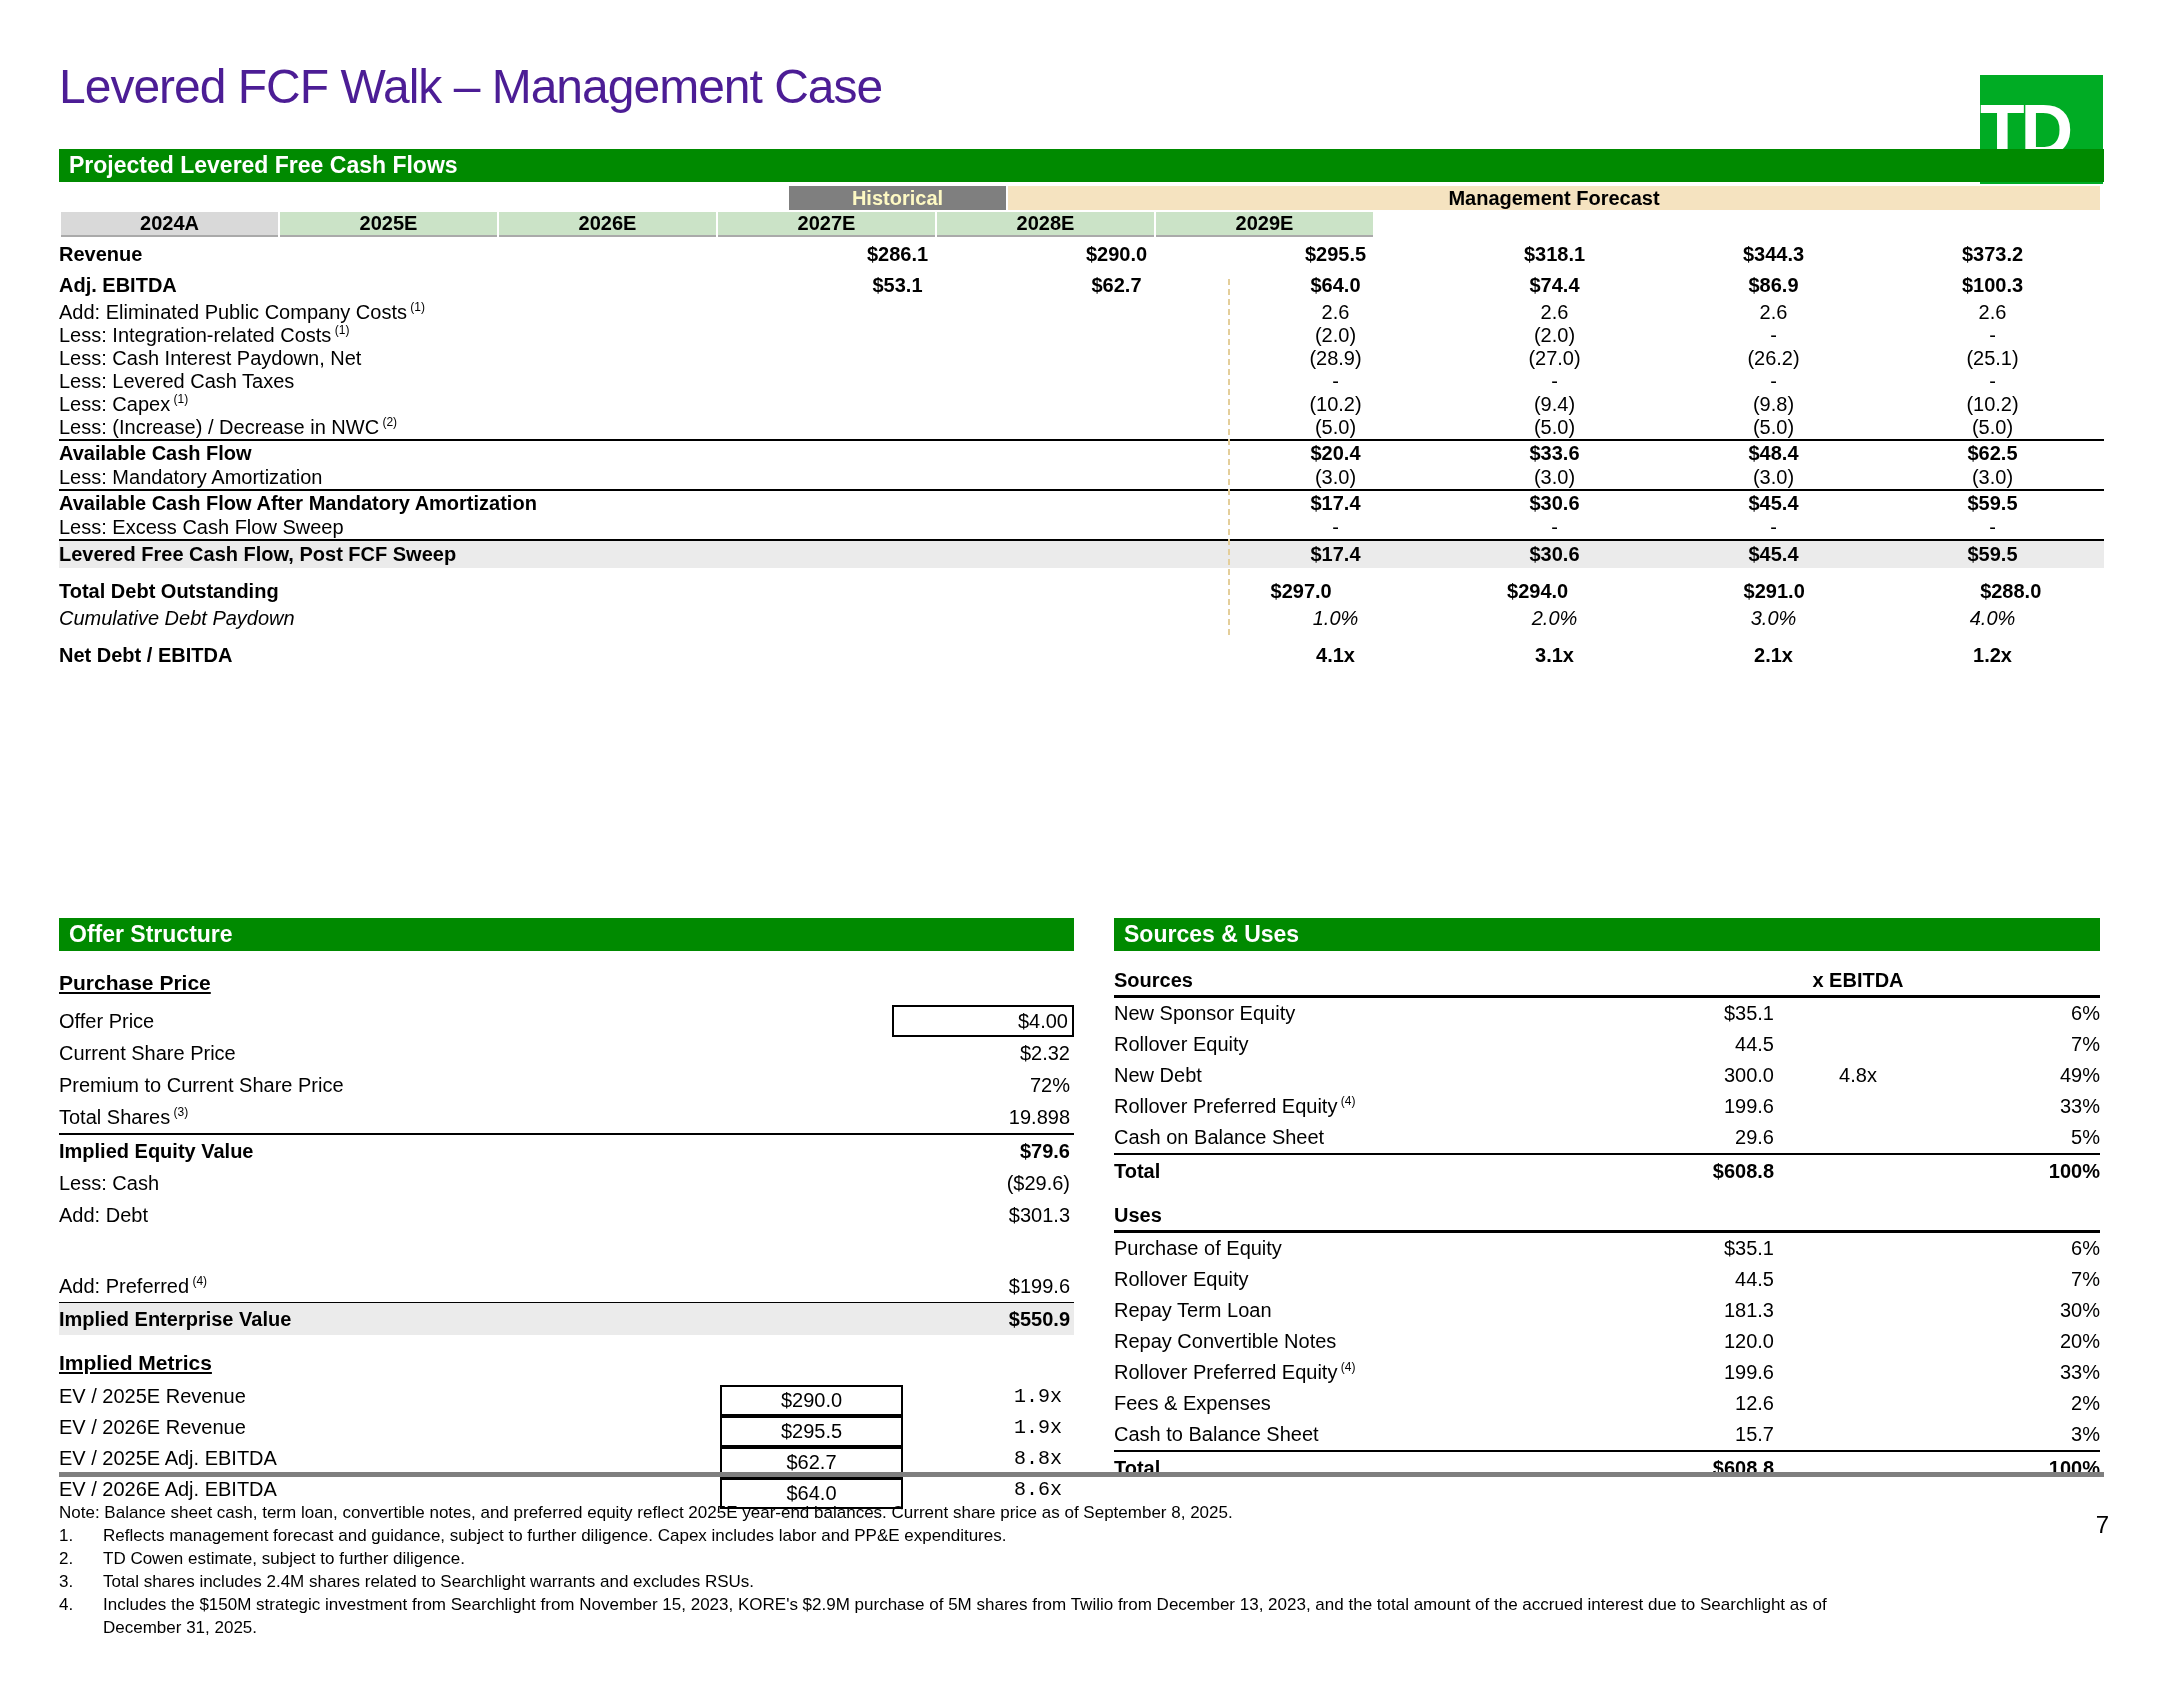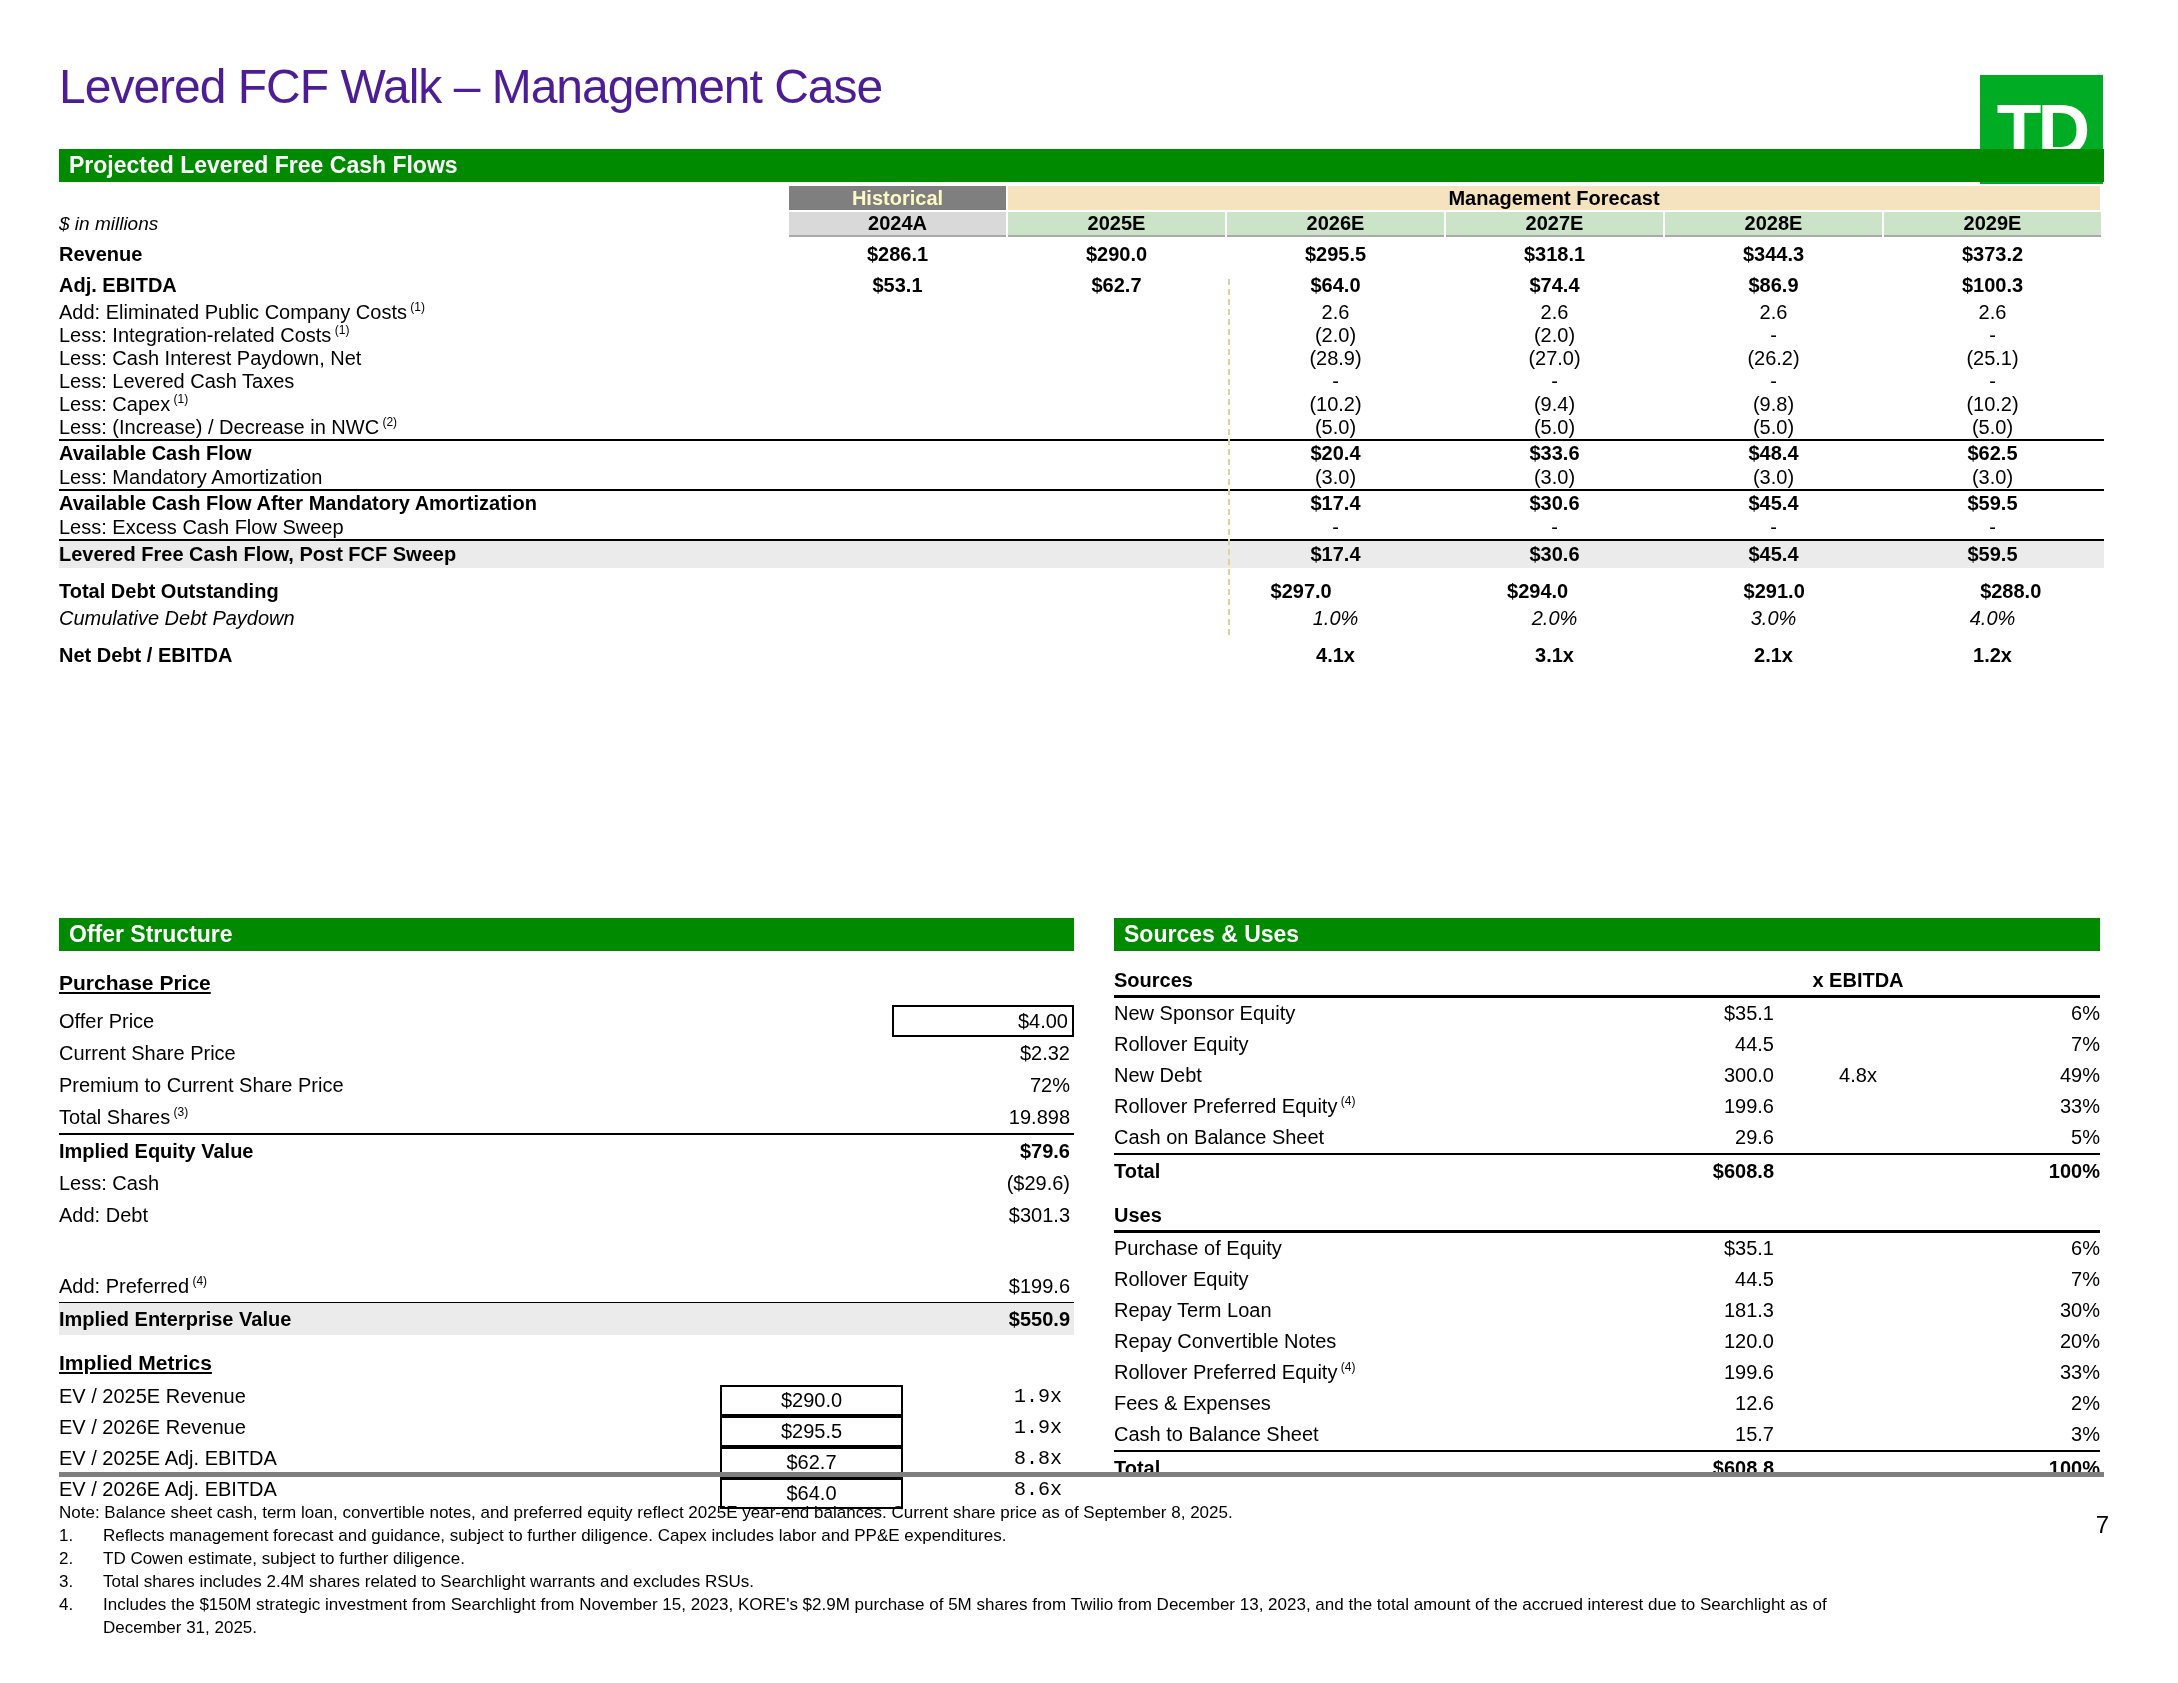--- a/index.html
+++ b/index.html
@@ -4,21 +4,21 @@
 <style>
   html,body{margin:0;padding:0;background:#ffffff;}
   body{width:2178px;height:1683px;position:relative;font-family:"Liberation Sans",sans-serif;color:#000;}
   .abs{position:absolute;}
   .bold{font-weight:bold;}
   .italic{font-style:italic;}
   sup{font-size:12px;vertical-align:super;line-height:0;}
 
   
   #page-title{left:59px;top:59px;font-size:48px;color:#4c1d95;letter-spacing:-1px;}
-  #td-logo{left:1980px;top:75px;width:123px;height:109px;background:#00AC24;display:flex;align-items:center;justify-content:center;}
+  #td-logo{left:1980px;top:75px;width:123px;height:109px;background:#00AC24;display:flex;align-items:center;}
   #td-logo span{color:#fff;font-weight:bold;font-size:73px;letter-spacing:-4px;}
 
   
   .section-bar{background:#008A00;color:#fff;font-weight:bold;font-size:23px;display:flex;align-items:center;padding-left:10px;box-sizing:border-box;height:33px;}
   #fcf-bar{left:59px;top:149px;width:2045px;}
   #offer-bar{left:59px;top:918px;width:1015px;}
   #su-bar{left:1114px;top:918px;width:986px;}
 
   
   #fcf-table{left:59px;top:186px;width:2045px;font-size:20px;}
@@ -90,21 +90,20 @@
     <span>Projected Levered Free Cash Flows</span>
   </div>
 
 <div class="abs" id="fcf-table">
   <div class="hdr-band">
     <div class="hdr-spacer"></div>
     <div class="hist-box">Historical</div>
     <div class="fcast-box">Management Forecast</div>
   </div>
   <div class="yr-band">
-    <div class="units">$ in millions</div>
   <div class="yr gray">2024A</div>
       <div class="yr green">2025E</div>
       <div class="yr green">2026E</div>
       <div class="yr green">2027E</div>
       <div class="yr green">2028E</div>
       <div class="yr green">2029E</div>
     </div>
   <div id="fcf-rows">
       <div class="frow tall bold">
         <div class="lbl">Revenue</div>

